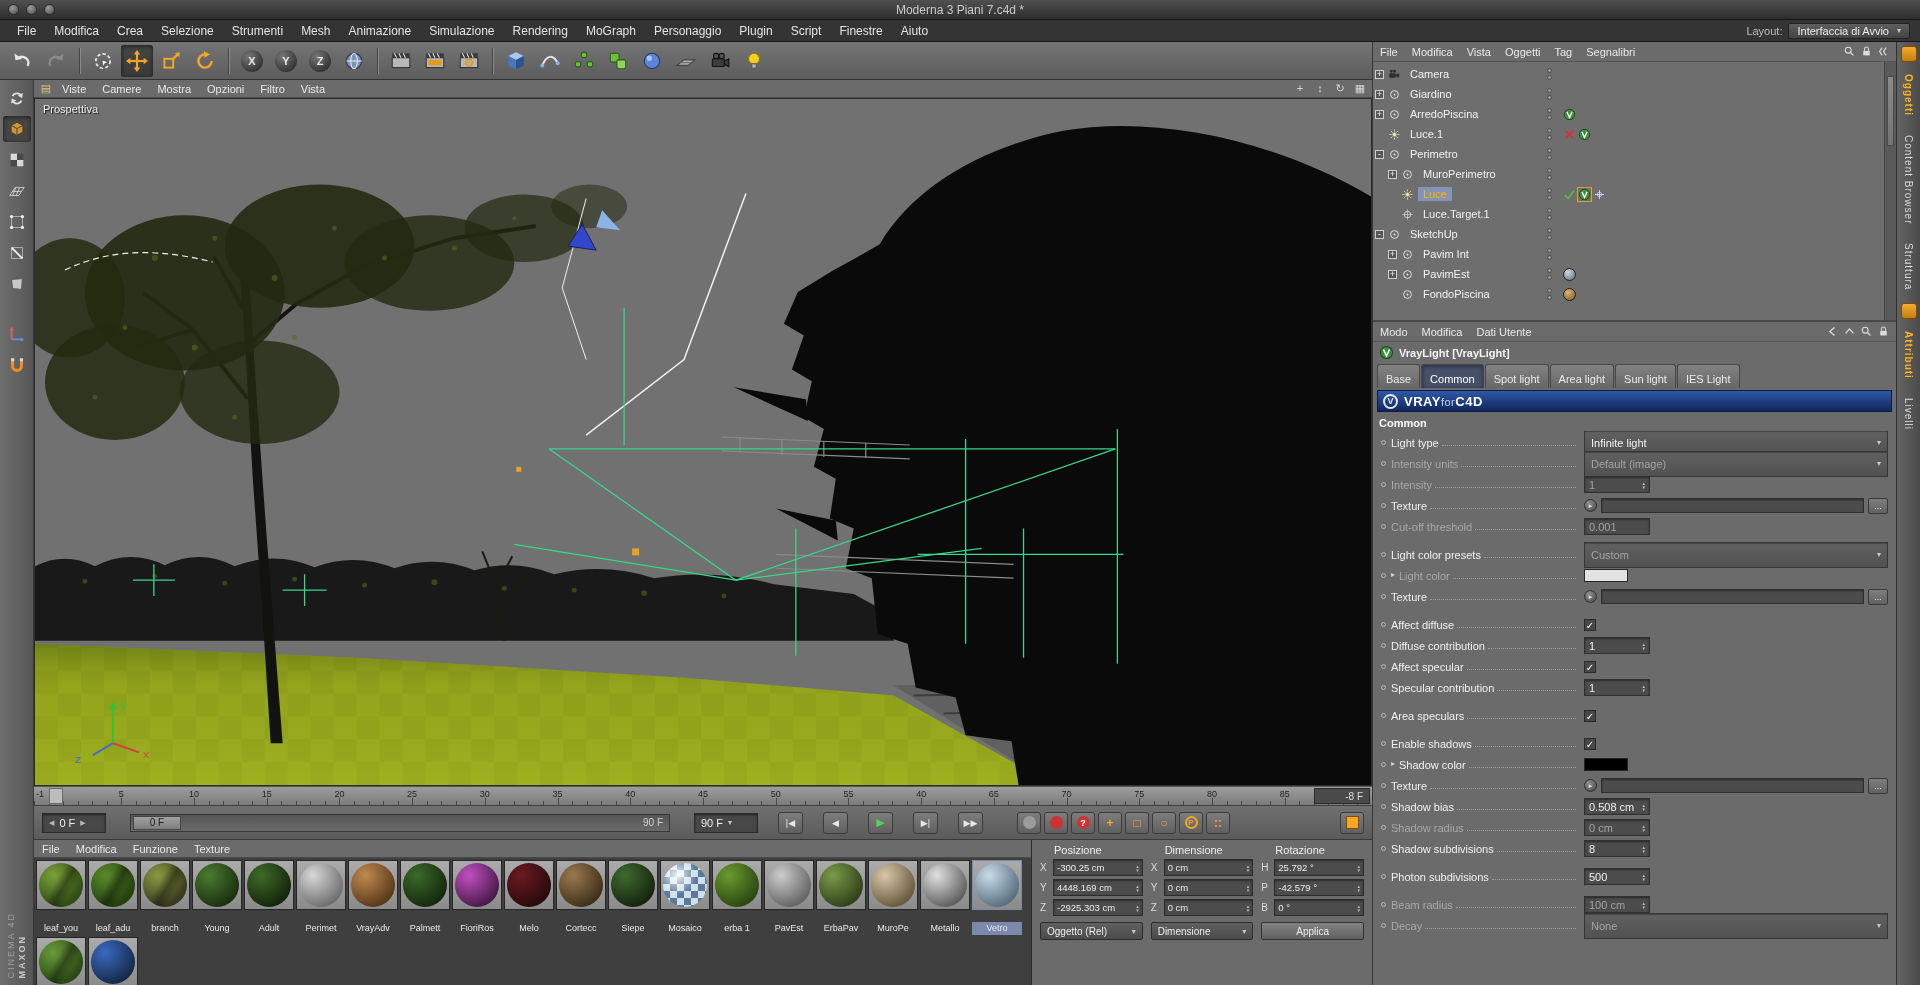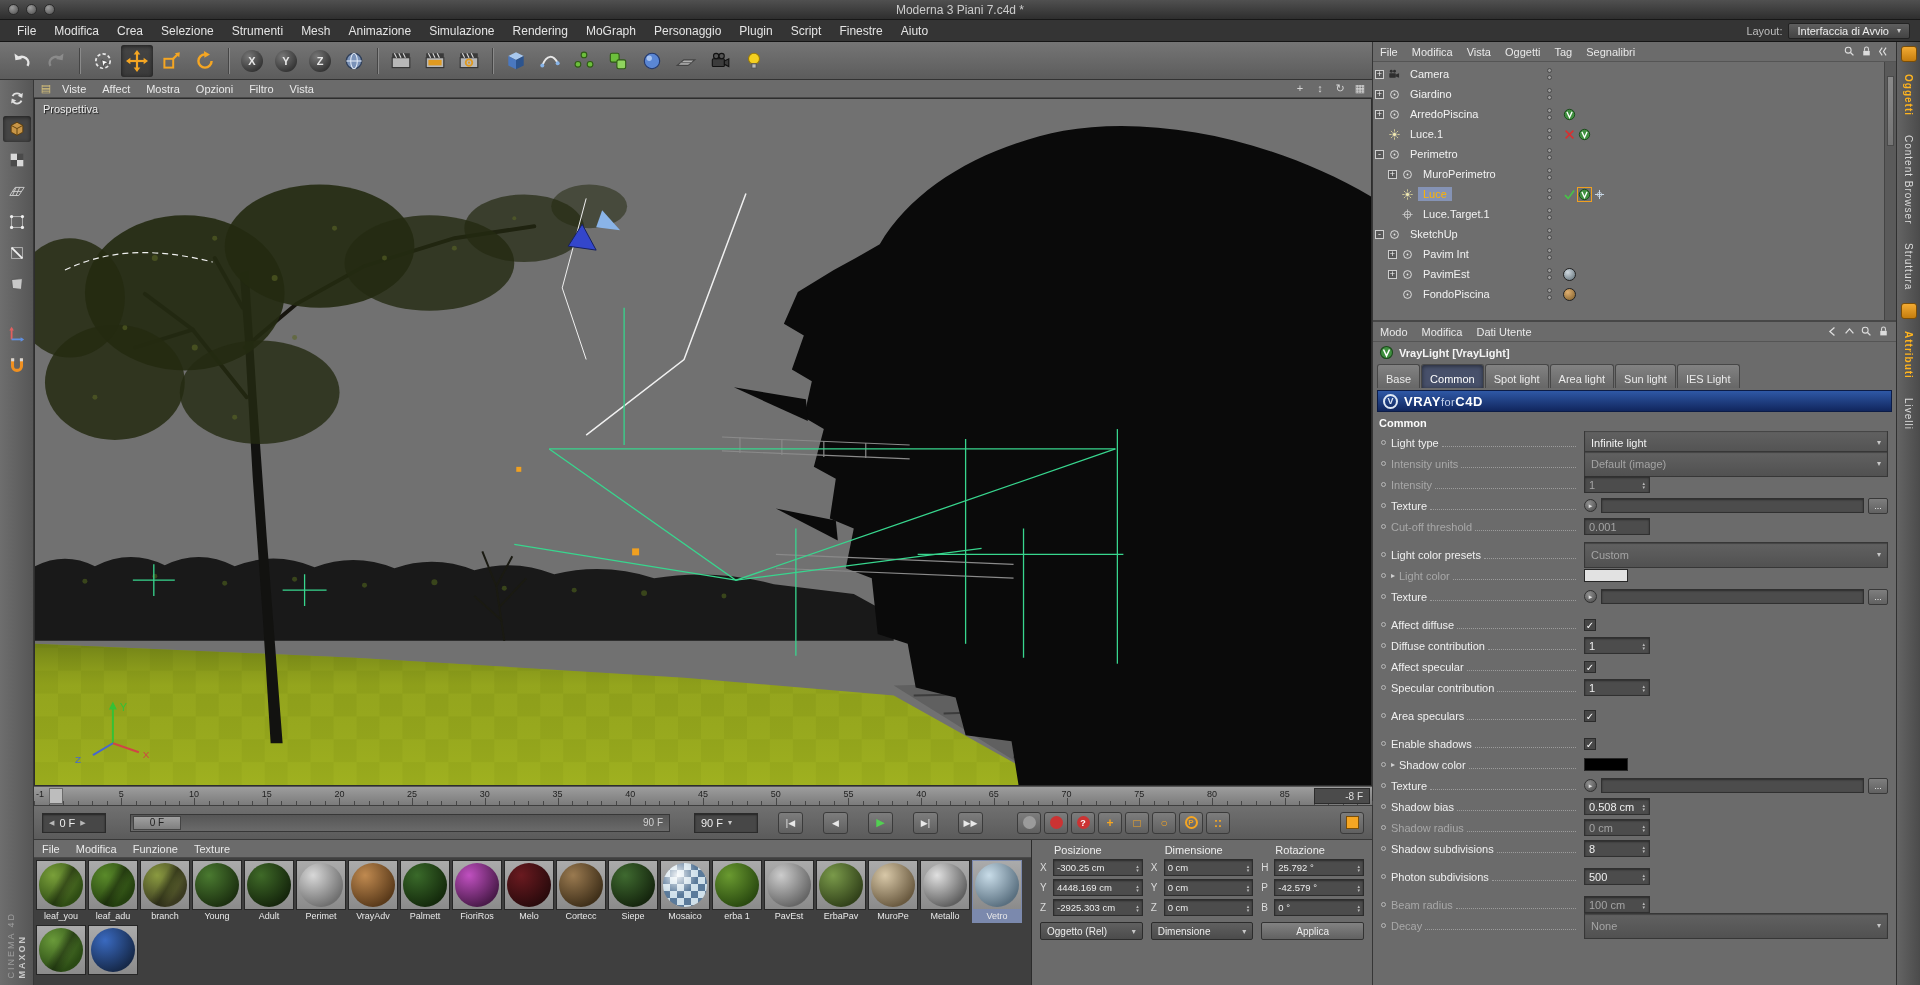--- a/index.html
+++ b/index.html
@@ -98,21 +98,21 @@
 .end-btn { margin-left:auto; }
 
 
 .lower { height:145px; display:flex; flex:none; }
 .matman { width:998px; background:#3f3f3f; border-right:1px solid #2b2b2b; display:flex;
   flex-direction:column; overflow:hidden; flex:none; }
 .mat-menubar { height:18px; background:#6b6b6b; border-bottom:1px solid #494949; display:flex;
   align-items:center; font-size:11px; color:#e9e9e9; flex:none; }
 .mat-menu-item { padding:0 8px; }
 .mat-grid { display:flex; gap:2px; padding:2px 2px 0 2px; }
-.mat-tile { width:50px; display:flex; flex-direction:column; align-items:center; flex:none; }
+.mat-tile { width:50px; display:flex; flex-direction:column; align-items:center; flex:none;gap:12px; }
 .mat-thumb { width:50px; height:50px; background:linear-gradient(#ababab,#8b8b8b); border:1px solid #262626;
   display:flex; align-items:center; justify-content:center; }
 .mat-sphere { width:44px; height:44px; border-radius:50%; }
 .mat-name { font-size:9px; color:#e9e9e9; line-height:13px; max-width:50px; overflow:hidden;
   white-space:nowrap; width:100%; text-align:center; }
 .mat-tile.selected .mat-name { background:#7b89ad; }
 .mat-tile.selected .mat-thumb { border-color:#7b89ad; }
 
 .coordpanel { flex:1; background:#6b6b6b; padding:4px 8px 0 8px; font-size:11px; color:#ededed; }
 .coord-headers { display:grid; grid-template-columns:1fr 1fr 1fr; gap:0 8px; margin-bottom:3px; }
@@ -167,21 +167,21 @@
   display:flex; align-items:center; gap:6px; padding-left:5px; flex:none; border:1px solid #0c1c46; }
 .banner-logo { width:15px; height:15px; border-radius:50%; border:2px solid #dfe8f4; color:#dfe8f4;
   font-size:9px; font-weight:bold; display:flex; align-items:center; justify-content:center; }
 .banner-text { color:#fff; font-size:13px; font-weight:bold; letter-spacing:.5px; }
 .banner-text .mid { font-weight:normal; color:#c5d1ea; font-size:11px; }
 .am-section { padding:5px 6px 2px; font-weight:bold; font-size:11px; color:#fbfbfb; flex:none; }
 .am-rows { flex:1; padding:1px 8px 0 8px; overflow:hidden; }
 .am-row { height:21px; display:flex; align-items:center; font-size:11px; color:#f0f0f0; gap:5px; }
 .am-row.gap { margin-top:7px; }
 .anim-dot { width:5px; height:5px; border-radius:50%; border:1px solid #b8b8b8; flex:none; }
-.am-left { width:188px; display:flex; align-items:center; flex:none; overflow:hidden; }
+.am-left { width:188px; display:flex; align-items:flex-start; flex:none; overflow:hidden; }
 .expander { color:#d2d2d2; font-size:8px; width:8px; flex:none; }
 .am-label { white-space:nowrap; }
 .am-label.dim { color:#a8a8a8; }
 .leader { flex:1; border-bottom:1px dotted #9c9c9c; height:9px; margin:0 3px; }
 .am-ctrl { flex:1; display:flex; align-items:center; gap:4px; min-width:0; }
 .dd { flex:1; background:linear-gradient(#616161,#515151); border:1px solid #373737; height:26px;
   box-shadow:inset 0 1px 1px rgba(0,0,0,.3); color:#f2f2f2; font-size:11px; padding:0 6px;
   display:flex; justify-content:space-between; align-items:center; }
 .dd.dim { color:#a4a4a4; }
 .num { width:66px; background:#4c4c4c; border:1px solid #303030; height:17px;
@@ -486,21 +486,21 @@
             <div>CINEMA 4D</div>
             <div class="bold">MAXON</div>
           </div>
         </div>
 
         <div class="center-col">
           <div class="vp-menubar">
             <span class="vp-grid-icon">▤</span>
             <div id="vp-menus" style="display:flex">
                 <div class="vp-menu-item">Viste</div>
-                <div class="vp-menu-item">Affect</div>
+                <div class="vp-menu-item">Camere</div>
                 <div class="vp-menu-item">Mostra</div>
                 <div class="vp-menu-item">Opzioni</div>
                 <div class="vp-menu-item">Filtro</div>
                 <div class="vp-menu-item">Vista</div>
               </div>
             <div class="vp-corner" id="vp-corner">
                 <span>+</span>
                 <span>↕</span>
                 <span>↻</span>
                 <span>▦</span>

